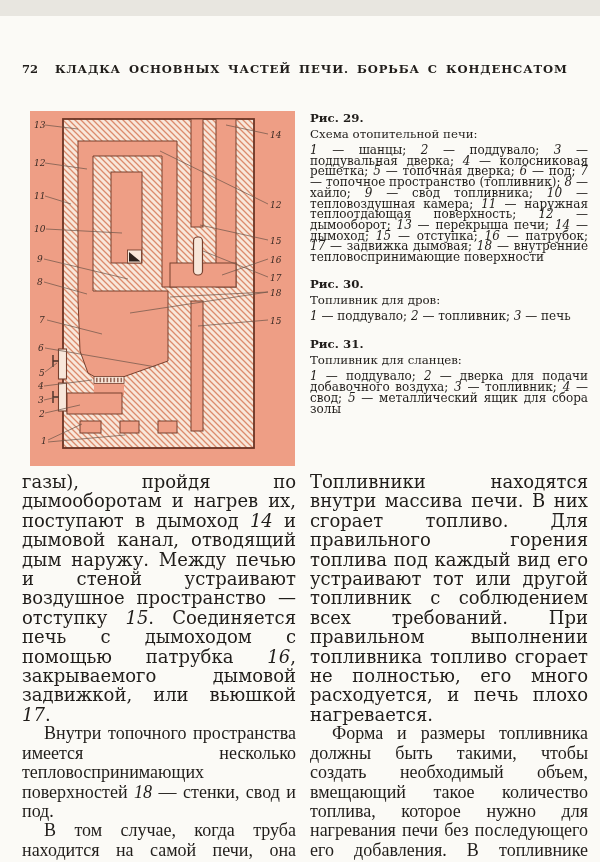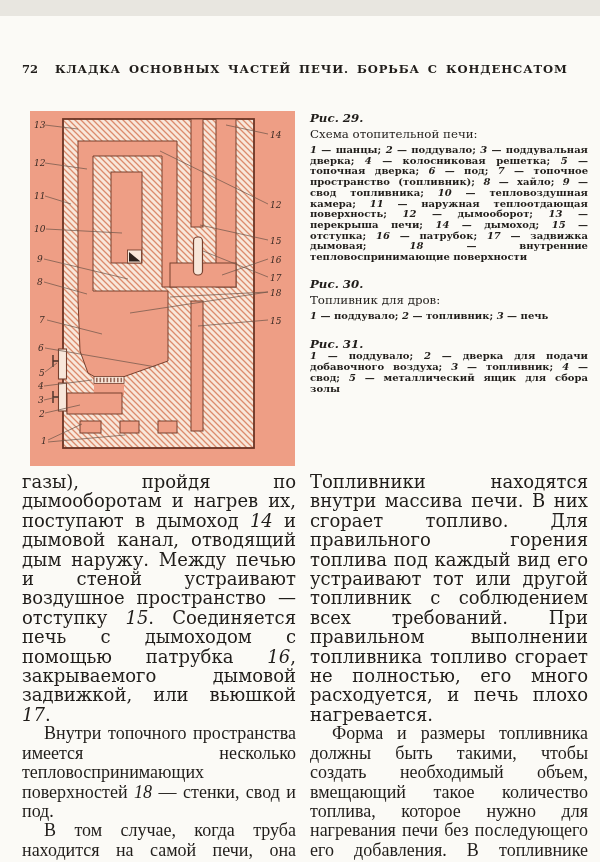--- a/index.html
+++ b/index.html
@@ -3,23 +3,23 @@
 <meta charset="utf-8">
 <style>
   html,body{margin:0;padding:0;background:#e8e6e0;}
   .page{position:relative;width:600px;height:862px;background:#fbfaf6;
         font-family:"DejaVu Serif",serif;color:#201d1a;overflow:hidden;margin:16px auto;}
   .header{position:absolute;top:46px;left:22px;width:560px;display:flex;align-items:baseline;}
   .pagenum{font-weight:bold;font-size:11.5px;}
   .htitle{font-weight:bold;font-size:11.6px;letter-spacing:.9px;word-spacing:3px;margin-left:17px;}
   .figpanel{position:absolute;left:30px;top:95px;width:265px;height:355px;background:#ee9e85;}
   .caps{position:absolute;left:310px;top:95px;width:278px;}
-  .cap-fig{font-style:italic;font-weight:bold;font-size:11.8px;}
+  .cap-fig{font-weight:bold;font-size:11.8px;}
   .cap-title{font-weight:normal;font-size:11.8px;margin:2px 0 4px;}
-  .cap-legend{font-size:10px;line-height:10.7px;font-weight:bold;text-align:justify;}
+  .cap-legend{font-size:12px;line-height:10.7px;font-weight:normal;text-align:justify;}
   .cap-m1{margin-top:14px;}
   .cap-m2{margin-top:16px;}
   .col-left{position:absolute;left:22px;top:456px;width:274px;}
   .col-right{position:absolute;left:310px;top:456px;width:278px;}
   p.body-p{margin:0;font-size:18px;line-height:19.4px;text-align:justify;}
   p.ind{text-indent:22px;font-family:Liberation Serif, serif;}
   .art-head{font-size:19px;font-weight:bold;letter-spacing:1.2px;margin:4px 0 17px;}
   .it{font-style:italic;}
   .cl{font-family:"DejaVu Serif",serif;font-style:italic;font-size:9px;fill:#3c2b24;}
   .ldr{stroke:#6a5348;stroke-width:.7;}
@@ -132,20 +132,21 @@
       <div class="cap-title">Схема отопительной печи:</div>
       <div class="cap-legend"><span class="it">1</span><span> — шанцы; </span><span class="it">2</span><span> — поддувало; </span><span class="it">3</span><span> — поддувальная дверка; </span><span class="it">4</span><span> — колосниковая решетка; </span><span class="it">5</span><span> — топочная дверка; </span><span class="it">6</span><span> — под; </span><span class="it">7</span><span> — топочное пространство (топливник); </span><span class="it">8</span><span> — хайло; </span><span class="it">9</span><span> — свод топливника; </span><span class="it">10</span><span> — тепловоздушная камера; </span><span class="it">11</span><span> — наружная теплоотдающая поверхность; </span><span class="it">12</span><span> — дымооборот; </span><span class="it">13</span><span> — перекрыша печи; </span><span class="it">14</span><span> — дымоход; </span><span class="it">15</span><span> — отступка; </span><span class="it">16</span><span> — патрубок; </span><span class="it">17</span><span> — задвижка дымовая; </span><span class="it">18</span><span> — внутренние тепловоспринимающие поверхности</span></div>
     </div>
     <div class="cap cap-m1">
       <div class="cap-fig">Рис. 30.</div>
       <div class="cap-title">Топливник для дров:</div>
       <div class="cap-legend"><span class="it">1</span><span> — поддувало; </span><span class="it">2</span><span> — топливник; </span><span class="it">3</span><span> — печь</span></div>
     </div>
     <div class="cap cap-m2">
       <div class="cap-fig">Рис. 31.</div>
+      <div class="cap-title">Топливник для сланцев:</div>
       <div class="cap-legend"><span class="it">1</span><span> — поддувало; </span><span class="it">2</span><span> — дверка для подачи добавочного воздуха; </span><span class="it">3</span><span> — топливник; </span><span class="it">4</span><span> — свод; </span><span class="it">5</span><span> — металлический ящик для сбора золы</span></div>
     </div>
   </div>
 
   <div class="col-left">
     <p class="body-p"><span>газы), пройдя по дымооборотам и нагрев их, поступают в дымоход </span><span class="it">14</span><span> и дымовой канал, отводящий дым наружу. Между печью и стеной устраивают воздушное пространство — отступку </span><span class="it">15</span><span>. Соединяется печь с дымоходом с помощью патрубка </span><span class="it">16</span><span>, закрываемого дымовой задвижкой, или вьюшкой </span><span class="it">17</span><span>.</span></p>
     <p class="body-p ind"><span>Внутри топочного пространства имеется несколько тепловоспринимающих поверхностей </span><span class="it">18</span><span> — стенки, свод и под.</span></p>
     <p class="body-p ind"><span>В том случае, когда труба находится на самой печи, она называется насадной. Для отвода топливных газов от нескольких печей их подключают к одной коренной трубе, выкладываемой рядом с печами на отдельном фундаменте и с отступом от фундамента здания.</span></p>
   </div>
 

